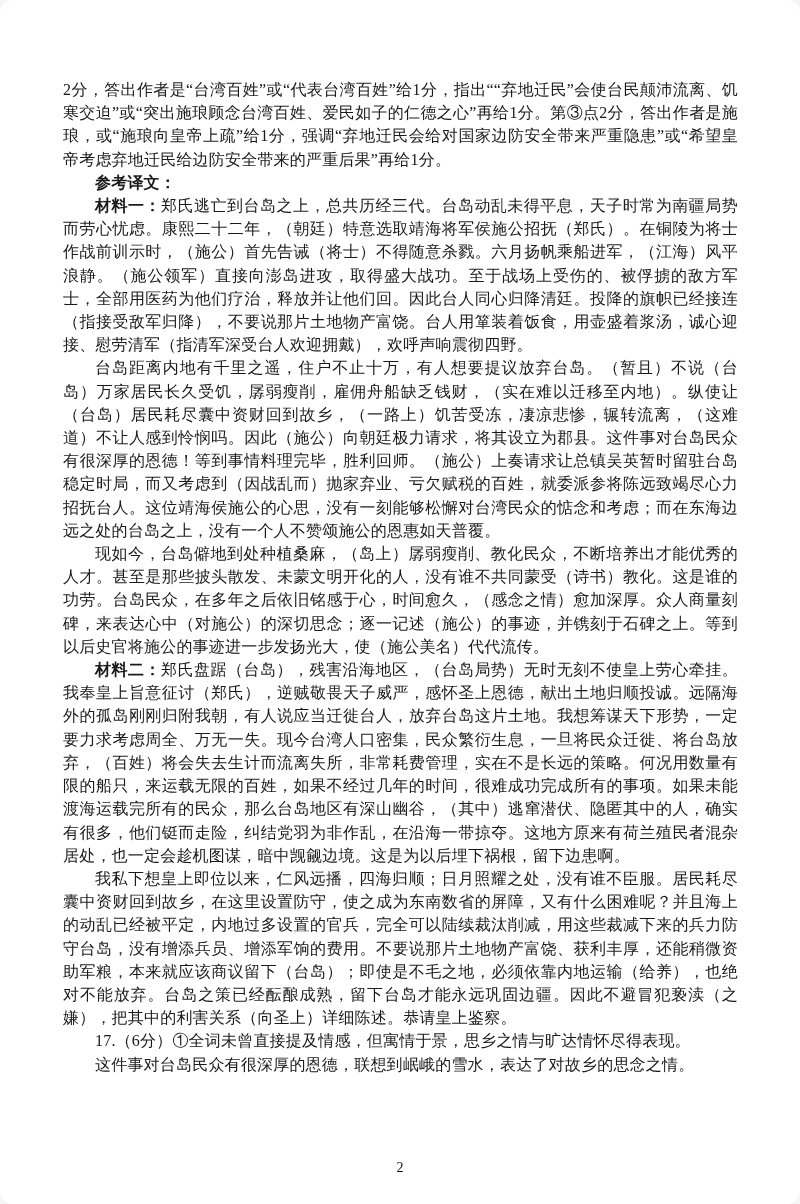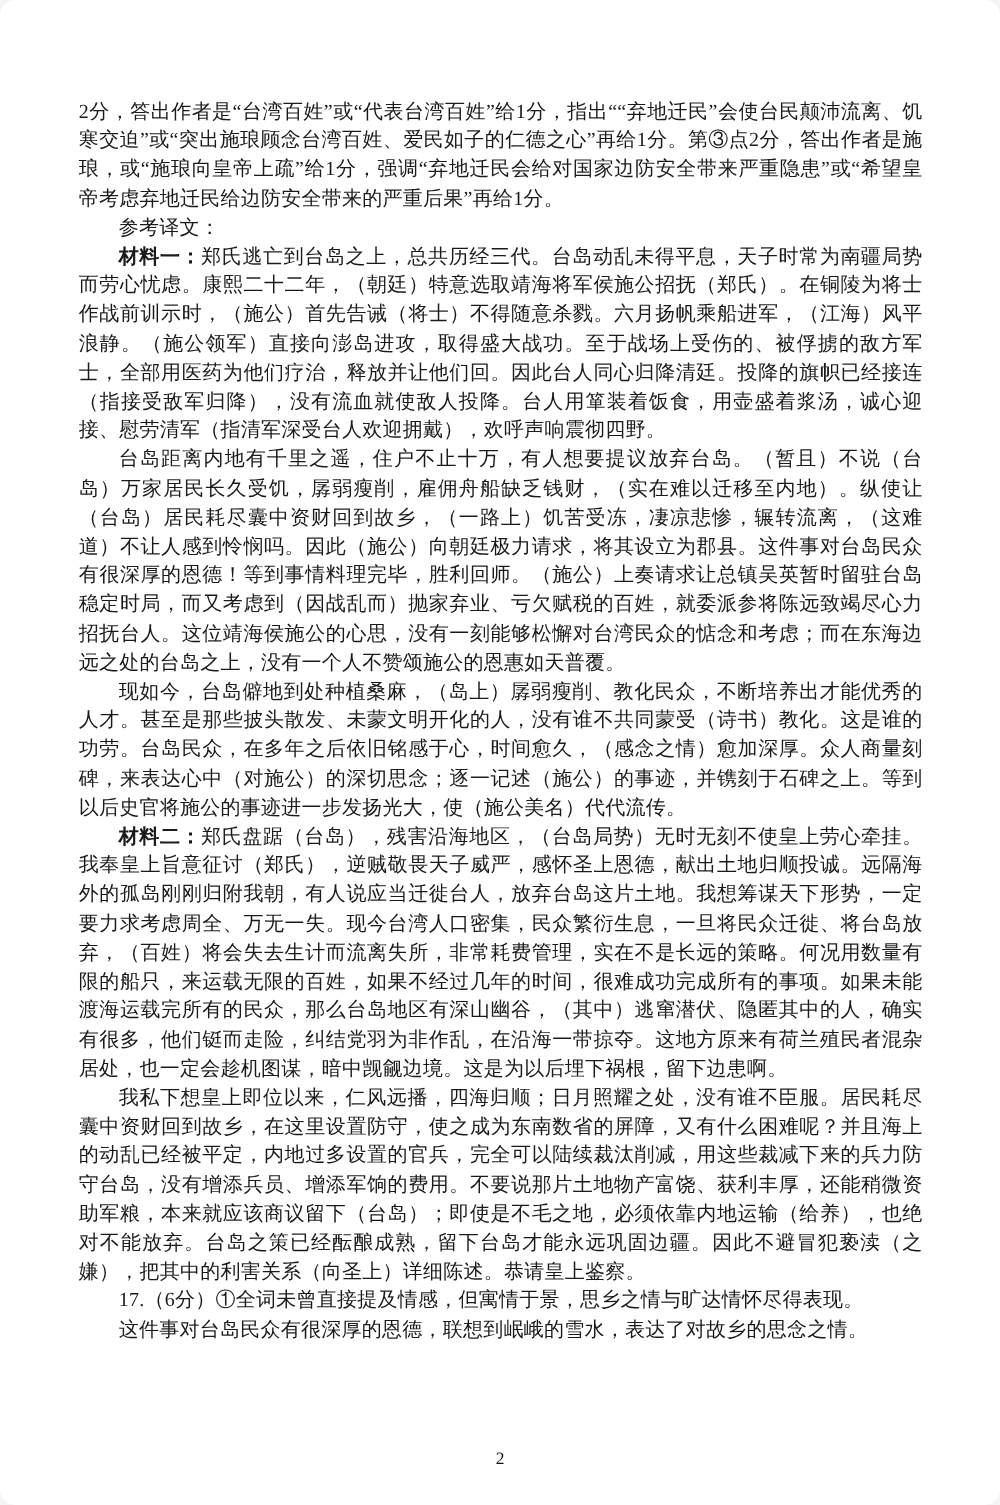--- a/index.html
+++ b/index.html
@@ -19,42 +19,42 @@
     position: absolute;
     left: 63px; right: 62px; top: 78px;
     font-size: 16px;
     line-height: 23.2px;
     text-align: justify;
     text-justify: inter-ideograph;
     letter-spacing: 0.2px;
   }
   .para { text-indent: 2em; margin: 0; }
   .para.no-indent { text-indent: 0; }
-  .para.bold { font-weight: normal; }
+  .para.bold { font-weight: bold; }
   .lead { font-weight: bold; }
   .page-number {
     position: absolute;
     left: 0; right: 0; bottom: 28px;
     text-align: center;
     font-size: 14px;
     font-family: "Liberation Serif", "DejaVu Serif", serif;
     color: #111;
   }
 </style>
 </head>
 <body>
 
 <div class="page">
   <div class="text-block">
 
     <p class="para no-indent">2分，答出作者是“台湾百姓”或“代表台湾百姓”给1分，指出““弃地迁民”会使台民颠沛流离、饥寒交迫”或“突出施琅顾念台湾百姓、爱民如子的仁德之心”再给1分。第③点2分，答出作者是施琅，或“施琅向皇帝上疏”给1分，强调“弃地迁民会给对国家边防安全带来严重隐患”或“希望皇帝考虑弃地迁民给边防安全带来的严重后果”再给1分。</p>
 
     <p class="para bold">参考译文：</p>
 
-    <p class="para"><span class="lead">材料一：</span><span>郑氏逃亡到台岛之上，总共历经三代。台岛动乱未得平息，天子时常为南疆局势而劳心忧虑。康熙二十二年，（朝廷）特意选取靖海将军侯施公招抚（郑氏）。在铜陵为将士作战前训示时，（施公）首先告诫（将士）不得随意杀戮。六月扬帆乘船进军，（江海）风平浪静。（施公领军）直接向澎岛进攻，取得盛大战功。至于战场上受伤的、被俘掳的敌方军士，全部用医药为他们疗治，释放并让他们回。因此台人同心归降清廷。投降的旗帜已经接连（指接受敌军归降），没有流血就使敌人投降。台人用箪装着饭食，用壶盛着浆汤，诚心迎接、慰劳清军（指清军深受台人欢迎拥戴），欢呼声响震彻四野。</span></p>
+    <p class="para"><span class="lead">材料一：</span><span>郑氏逃亡到台岛之上，总共历经三代。台岛动乱未得平息，天子时常为南疆局势而劳心忧虑。康熙二十二年，（朝廷）特意选取靖海将军侯施公招抚（郑氏）。在铜陵为将士作战前训示时，（施公）首先告诫（将士）不得随意杀戮。六月扬帆乘船进军，（江海）风平浪静。（施公领军）直接向澎岛进攻，取得盛大战功。至于战场上受伤的、被俘掳的敌方军士，全部用医药为他们疗治，释放并让他们回。因此台人同心归降清廷。投降的旗帜已经接连（指接受敌军归降），不要说那片土地物产富饶。台人用箪装着饭食，用壶盛着浆汤，诚心迎接、慰劳清军（指清军深受台人欢迎拥戴），欢呼声响震彻四野。</span></p>
 
     <p class="para">台岛距离内地有千里之遥，住户不止十万，有人想要提议放弃台岛。（暂且）不说（台岛）万家居民长久受饥，孱弱瘦削，雇佣舟船缺乏钱财，（实在难以迁移至内地）。纵使让（台岛）居民耗尽囊中资财回到故乡，（一路上）饥苦受冻，凄凉悲惨，辗转流离，（这难道）不让人感到怜悯吗。因此（施公）向朝廷极力请求，将其设立为郡县。这件事对台岛民众有很深厚的恩德！等到事情料理完毕，胜利回师。（施公）上奏请求让总镇吴英暂时留驻台岛稳定时局，而又考虑到（因战乱而）抛家弃业、亏欠赋税的百姓，就委派参将陈远致竭尽心力招抚台人。这位靖海侯施公的心思，没有一刻能够松懈对台湾民众的惦念和考虑；而在东海边远之处的台岛之上，没有一个人不赞颂施公的恩惠如天普覆。</p>
 
     <p class="para">现如今，台岛僻地到处种植桑麻，（岛上）孱弱瘦削、教化民众，不断培养出才能优秀的人才。甚至是那些披头散发、未蒙文明开化的人，没有谁不共同蒙受（诗书）教化。这是谁的功劳。台岛民众，在多年之后依旧铭感于心，时间愈久，（感念之情）愈加深厚。众人商量刻碑，来表达心中（对施公）的深切思念；逐一记述（施公）的事迹，并镌刻于石碑之上。等到以后史官将施公的事迹进一步发扬光大，使（施公美名）代代流传。</p>
 
 
     <p class="para"><span class="lead">材料二：</span><span>郑氏盘踞（台岛），残害沿海地区，（台岛局势）无时无刻不使皇上劳心牵挂。我奉皇上旨意征讨（郑氏），逆贼敬畏天子威严，感怀圣上恩德，献出土地归顺投诚。远隔海外的孤岛刚刚归附我朝，有人说应当迁徙台人，放弃台岛这片土地。我想筹谋天下形势，一定要力求考虑周全、万无一失。现今台湾人口密集，民众繁衍生息，一旦将民众迁徙、将台岛放弃，（百姓）将会失去生计而流离失所，非常耗费管理，实在不是长远的策略。何况用数量有限的船只，来运载无限的百姓，如果不经过几年的时间，很难成功完成所有的事项。如果未能渡海运载完所有的民众，那么台岛地区有深山幽谷，（其中）逃窜潜伏、隐匿其中的人，确实有很多，他们铤而走险，纠结党羽为非作乱，在沿海一带掠夺。这地方原来有荷兰殖民者混杂居处，也一定会趁机图谋，暗中觊觎边境。这是为以后埋下祸根，留下边患啊。</span></p>
 
     <p class="para">我私下想皇上即位以来，仁风远播，四海归顺；日月照耀之处，没有谁不臣服。居民耗尽囊中资财回到故乡，在这里设置防守，使之成为东南数省的屏障，又有什么困难呢？并且海上的动乱已经被平定，内地过多设置的官兵，完全可以陆续裁汰削减，用这些裁减下来的兵力防守台岛，没有增添兵员、增添军饷的费用。不要说那片土地物产富饶、获利丰厚，还能稍微资助军粮，本来就应该商议留下（台岛）；即使是不毛之地，必须依靠内地运输（给养），也绝对不能放弃。台岛之策已经酝酿成熟，留下台岛才能永远巩固边疆。因此不避冒犯亵渎（之嫌），把其中的利害关系（向圣上）详细陈述。恭请皇上鉴察。</p>
 

